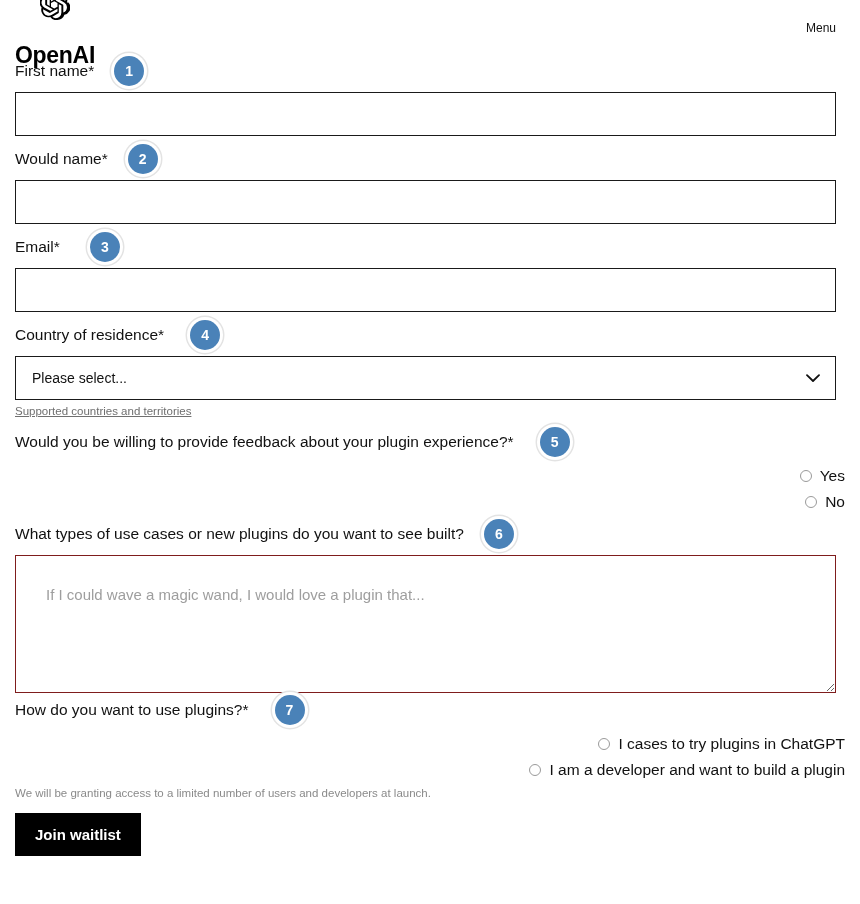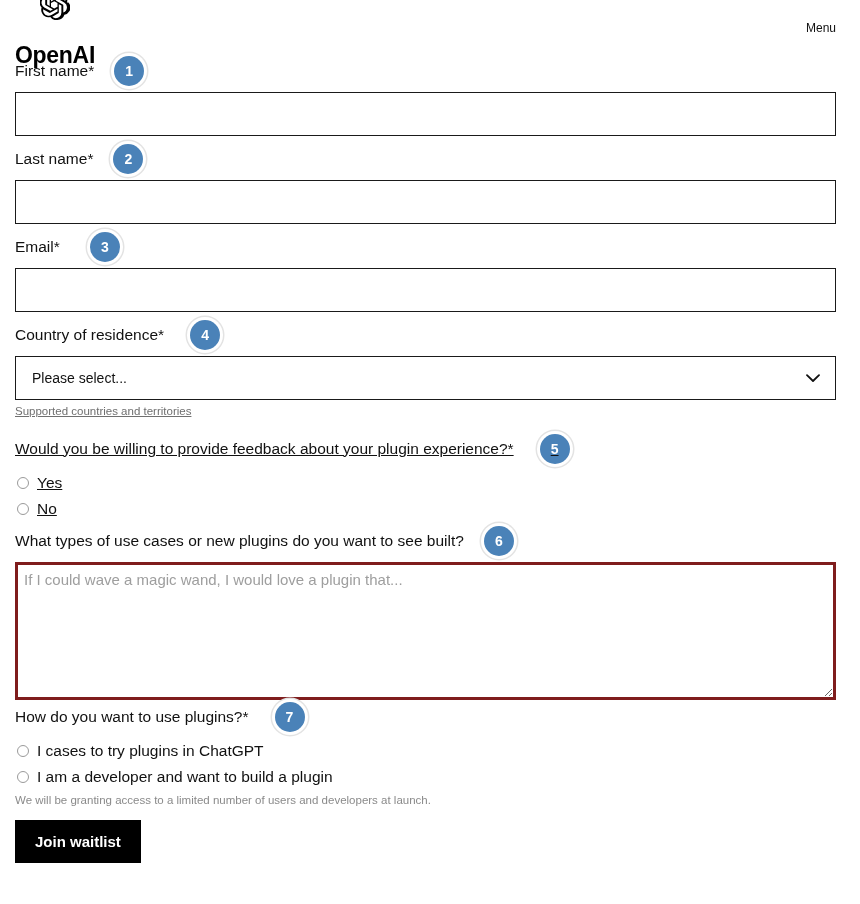--- a/index.html
+++ b/index.html
@@ -132,45 +132,46 @@
     text-decoration: underline;
     cursor: pointer;
   }
 
   .radio-group { margin-top: 2px; }
   .radio-row {
     display: flex;
     align-items: center;
     gap: 8px;
     height: 26px;
+    justify-content: flex-end;
   }
   .radio-dot {
     width: 12px;
     height: 12px;
     border: 1px solid #9a9a9a;
     border-radius: 50%;
     background: #ffffff;
     flex: none;
     margin-left: 2px;
   }
   .radio-label {
     font-size: 15.5px;
     color: #111111;
   }
 
   .textarea {
     display: block;
     width: 821px;
     height: 138px;
-    border: 3px solid #7f1d1d;
+    border: 1px solid #7f1d1d;
     background: #ffffff;
     font-family: "Liberation Sans", sans-serif;
     font-size: 15px;
     color: #111111;
-    padding: 6px;
+    padding: 30px;
     outline: none;
     resize: vertical;
     border-radius: 0;
   }
   .textarea::placeholder { color: #9e9e9e; }
 
   .fine-print {
     font-size: 11.5px;
     color: #8a8a8a;
     margin-top: 4px;
@@ -213,21 +214,21 @@
     <div class="label-row">
       <span class="label">First name*</span>
       <span class="badge badge-gap-sm">1</span>
     </div>
     <input class="text-input" type="text" placeholder="" style="">
   </div>
 
   
   <div class="field mt-head">
     <div class="label-row">
-      <span class="label">Last name*</span>
+      <span class="label">Would name*</span>
       <span class="badge badge-gap-sm">2</span>
     </div>
     <input class="text-input" type="text" placeholder="" style="">
   </div>
 
   
   <div class="field mt-head">
     <div class="label-row">
       <span class="label">Email*</span>
       <span class="badge badge-gap-lg">3</span>
@@ -248,21 +249,21 @@
       <span class="chevron">
         <svg width="14" height="9" viewBox="0 0 14 9" aria-hidden="true">
           <path d="M1 1.2 7 7l6-5.8" fill="none" stroke="#111111" stroke-width="1.8" stroke-linecap="round" stroke-linejoin="round"></path>
         </svg>
       </span>
     </div>
     <span class="help-link">Supported countries and territories</span>
   </div>
 
   
-  <div class="field" style="margin-top:15px;text-decoration:underline;">
+  <div class="field" style="margin-top:8px;">
     <div class="label-row">
       <span class="label">Would you be willing to provide feedback about your plugin experience?*</span>
       <span class="badge badge-gap-md">5</span>
     </div>
     <div class="radio-group">
       <div class="radio-row">
         <span class="radio-dot"></span>
         <span class="radio-label">Yes</span>
       </div>
       <div class="radio-row">

